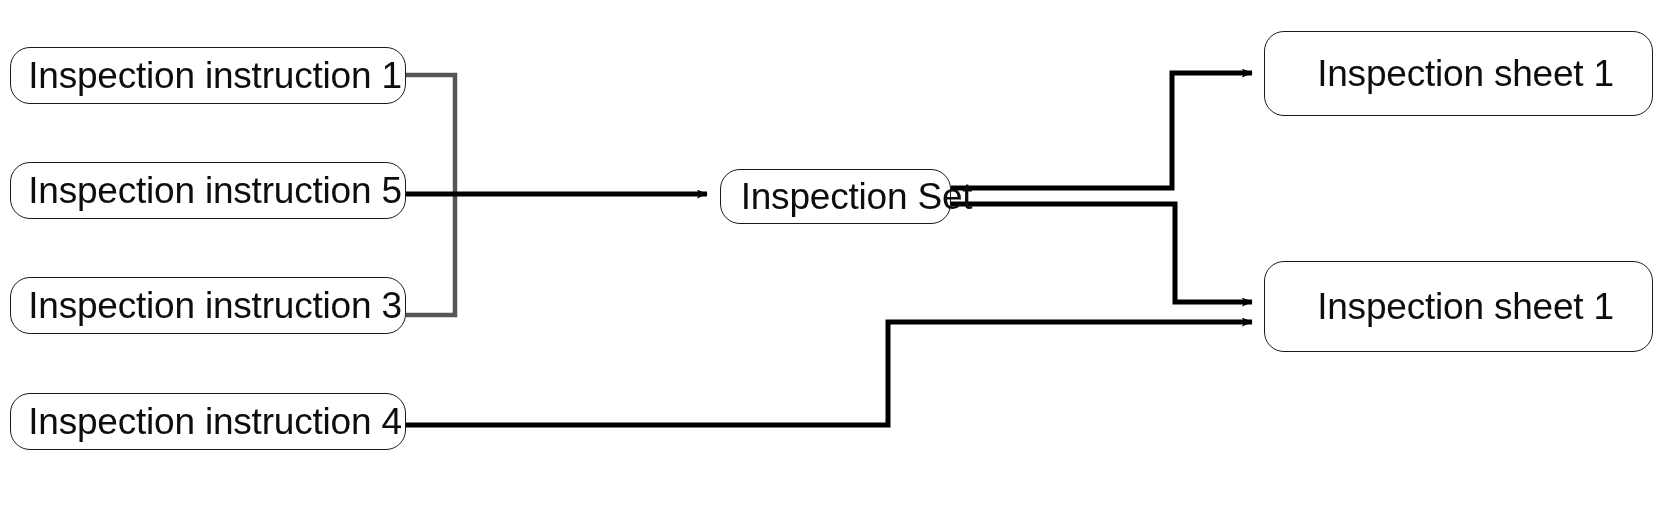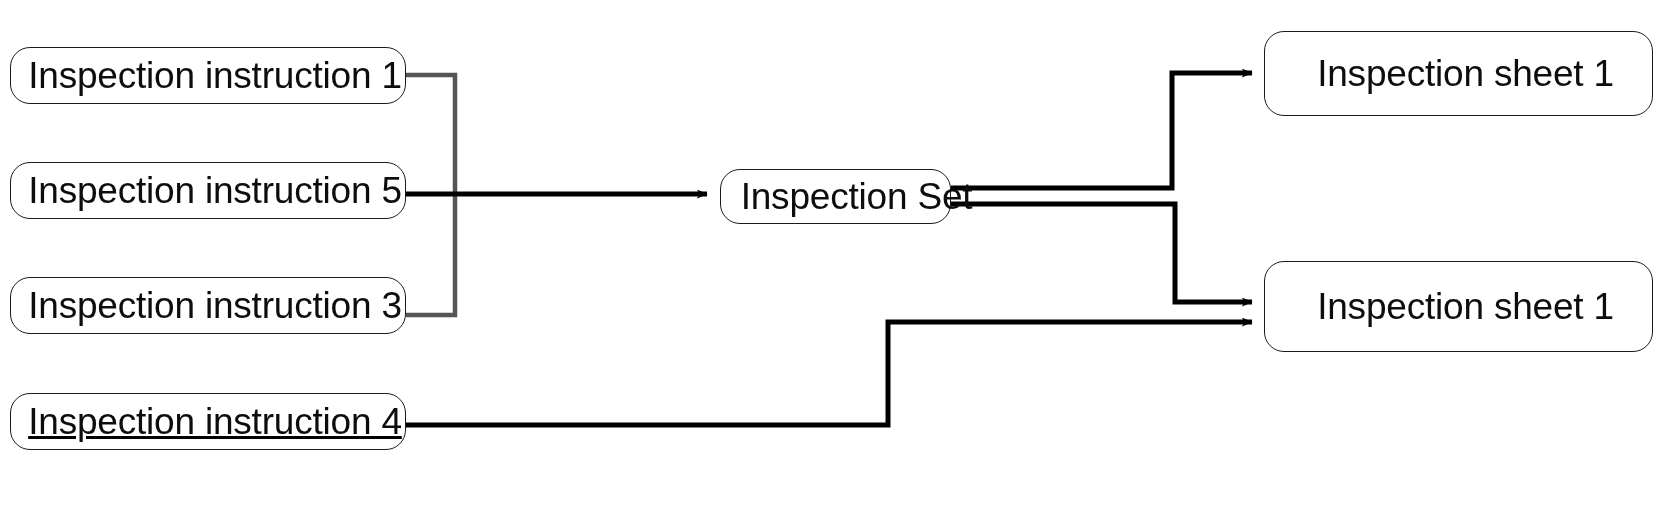--- a/index.html
+++ b/index.html
@@ -41,21 +41,21 @@
     line-height: 1;
     color: #0d0d0d;
     white-space: nowrap;
     padding-left: 14px;
     letter-spacing: -0.2px;
   }
   
   #node-instruction-1 { left: 10px;  top: 47px;  width: 396px; height: 57px; }
   #node-instruction-2 { left: 10px;  top: 162px; width: 396px; height: 57px; }
   #node-instruction-3 { left: 10px;  top: 277px; width: 396px; height: 57px; }
-  #node-instruction-4 { left: 10px;  top: 393px; width: 396px; height: 57px; text-decoration: underline; }
+  #node-instruction-4 { left: 10px;  top: 393px; width: 396px; height: 57px; }
   
   #node-inspection-set { left: 720px; top: 169px; width: 231px; height: 55px; padding-left: 36px; }
   #node-inspection-set .node-label { padding-left: 6px; }
   
   #node-sheet-1 { left: 1264px; top: 31px;  width: 389px; height: 85px; }
   #node-sheet-2 { left: 1264px; top: 261px; width: 389px; height: 91px; }
 </style>
 </head>
 <body>
 

